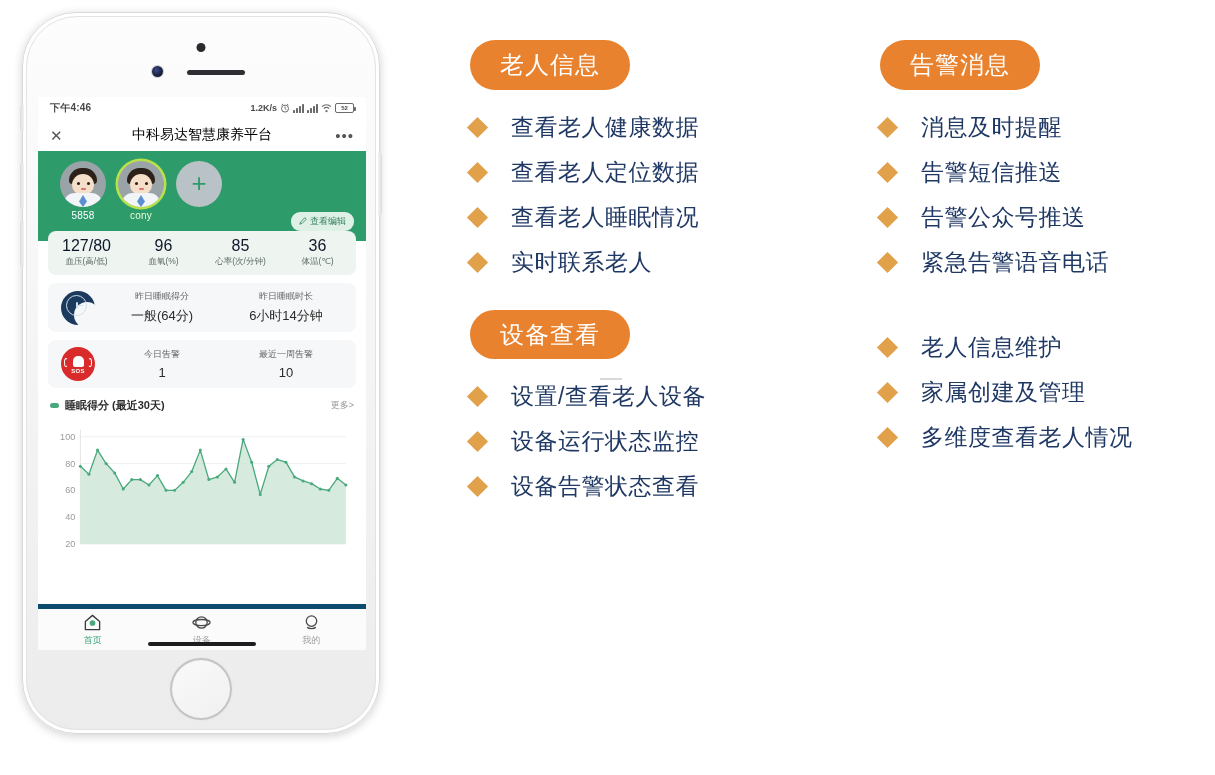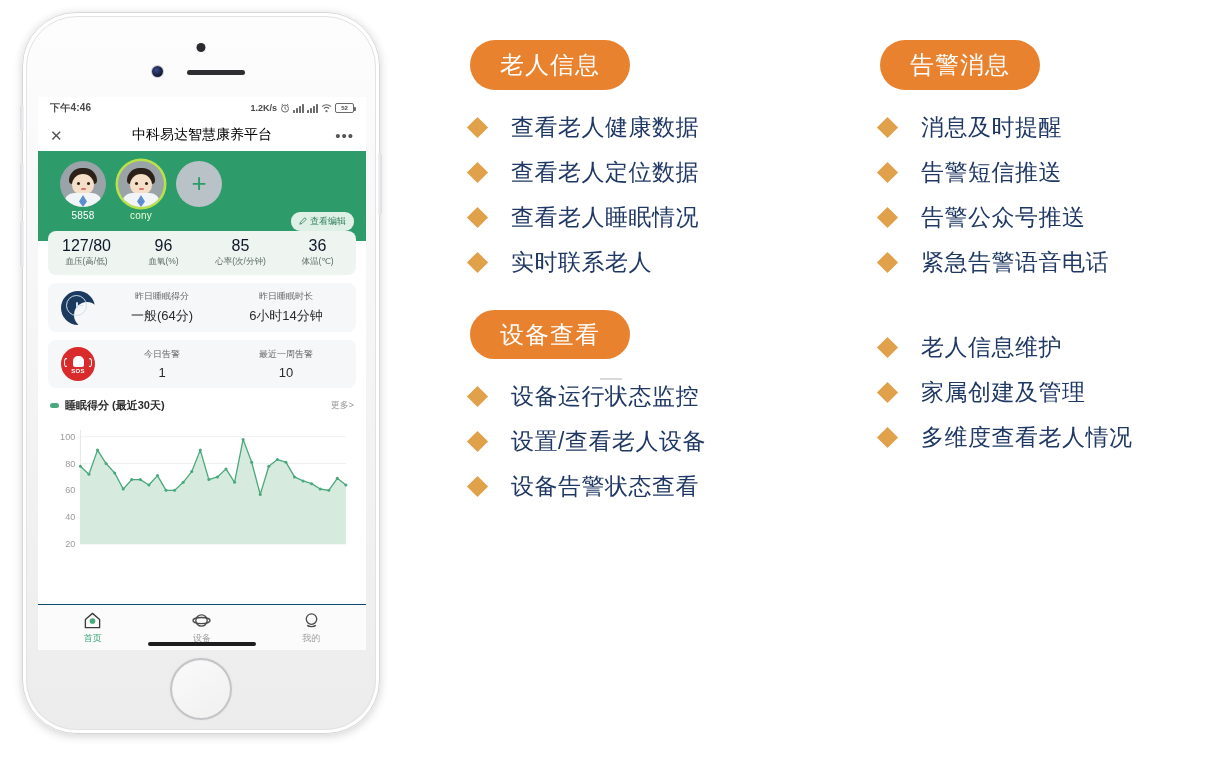--- a/index.html
+++ b/index.html
@@ -213,21 +213,21 @@
   .ch-dot { width: 9px; height: 5px; border-radius: 3px; background: #4aa97c; margin-right: 6px; }
   .ch-title { font-size: 11px; color: #2b2b2b; font-weight: bold; }
   .ch-more { margin-left: auto; font-size: 9px; color: #9a9a9a; }
   .chart-box { margin: 5px 10px 0; background: #fff; border-radius: 6px; padding: 4px 2px 0; }
   svg.chart { display: block; width: 100%; height: 128px; }
   .ax-lab { font-size: 9px; fill: #9b9b9b; font-family: "Liberation Sans", sans-serif; }
 
   
   .tabbar {
     position: absolute; left: 0; right: 0; bottom: 0; height: 46px;
-    background: #fbfbfb; border-top: 1px solid #0c4a6e;
+    background: #fbfbfb; border-top: 5px solid #0c4a6e;
     display: flex; align-items: center;
   }
   .tab { flex: 1; text-align: center; }
   .tab-ic { height: 20px; display: flex; align-items: center; justify-content: center; }
   .tab-lab { font-size: 9px; color: #9d9d9d; margin-top: 1px; }
   .tab.active .tab-lab { color: #3fa57a; }
   .home-ind {
     position: absolute; left: 50%; bottom: 4px; transform: translateX(-50%);
     width: 108px; height: 4px; border-radius: 2px; background: #1d1d1f;
   }
@@ -550,25 +550,25 @@
         </div>
       </div>
     </div>
 
     <div class="srow" style="margin-top:18px">
       <div class="sec">
         <div class="pill">设备查看</div>
         <div class="bullets">
           <div class="bullet">
               <span class="dia"></span>
+              <span class="btxt">设置/查看老人设备</span>
+            </div>
+          <div class="bullet">
+              <span class="dia"></span>
               <span class="btxt">设备运行状态监控</span>
-            </div>
-          <div class="bullet">
-              <span class="dia"></span>
-              <span class="btxt">设置/查看老人设备</span>
             </div>
           <div class="bullet">
               <span class="dia"></span>
               <span class="btxt">设备告警状态查看</span>
             </div>
         </div>
       </div>
       <div class="sec right">
         <div class="bullets">
           <div class="bullet">

